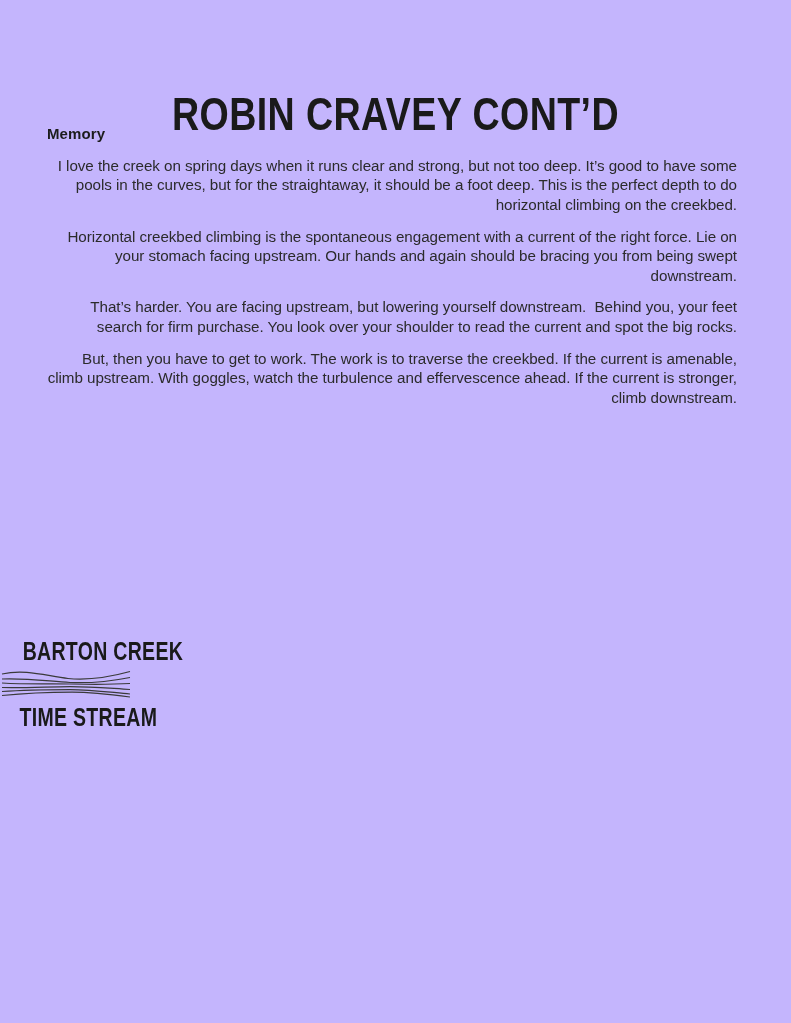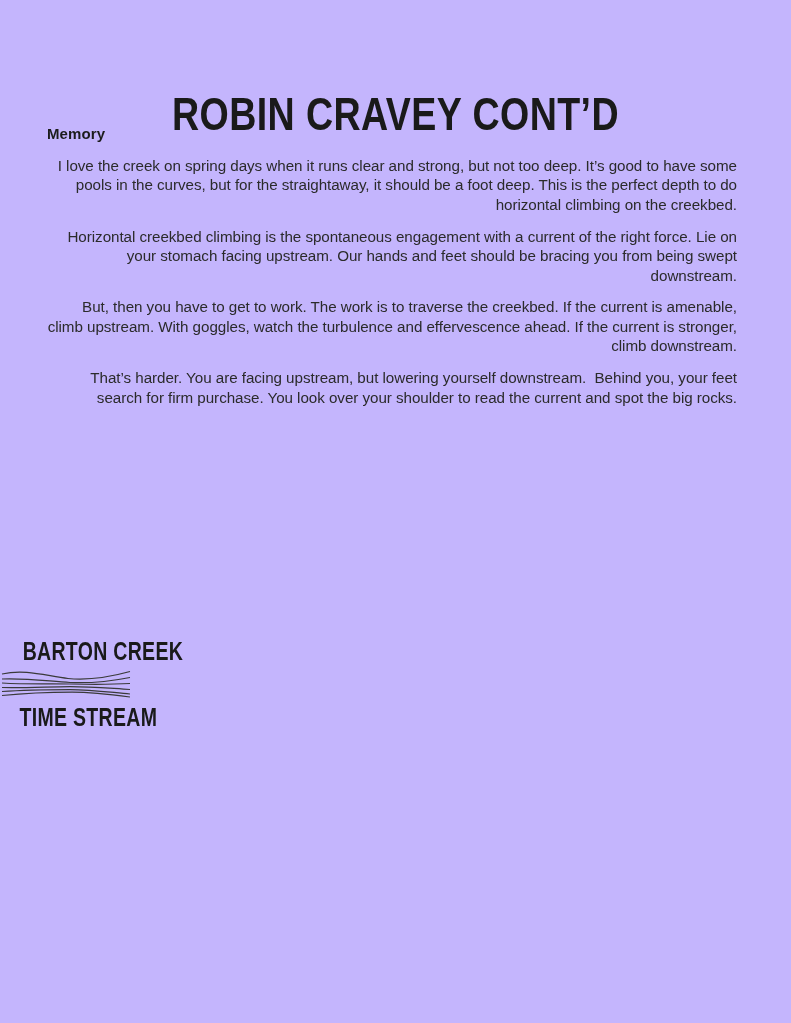--- a/index.html
+++ b/index.html
@@ -109,23 +109,23 @@
 
 <div class="page">
 
   <h1 class="doc-title">ROBIN CRAVEY CONT’D</h1>
 
   <div class="content">
 
     <h2 class="section-heading">Memory</h2>
 
     <p class="para">I love the creek on spring days when it runs clear and strong, but not too deep. It’s good to have some pools in the curves, but for the straightaway, it should be a foot deep. This is the perfect depth to do horizontal climbing on the creekbed.</p>
-    <p class="para">Horizontal creekbed climbing is the spontaneous engagement with a current of the right force. Lie on your stomach facing upstream. Our hands and feet should be bracing you from being swept downstream.</p>
+    <p class="para">Horizontal creekbed climbing is the spontaneous engagement with a current of the right force. Lie on your stomach facing upstream. Our hands and again should be bracing you from being swept downstream.</p>
+    <p class="para">That’s harder. You are facing upstream, but lowering yourself downstream.  Behind you, your feet search for firm purchase. You look over your shoulder to read the current and spot the big rocks.</p>
     <p class="para">But, then you have to get to work. The work is to traverse the creekbed. If the current is amenable, climb upstream. With goggles, watch the turbulence and effervescence ahead. If the current is stronger, climb downstream.</p>
-    <p class="para">That’s harder. You are facing upstream, but lowering yourself downstream.  Behind you, your feet search for firm purchase. You look over your shoulder to read the current and spot the big rocks.</p>
 
   </div>
 
   <div class="logo">
 
     <div class="logo-word">BARTON CREEK</div>
 
     <svg class="logo-waves" viewBox="0 0 132 34" preserveAspectRatio="none">
       <path d="M2,7 C26,1.5 48,9.5 68,11.5 C90,13.6 112,9.5 130,4.5"></path>
       <path d="M2,12 C28,11 50,14.5 70,15.5 C92,16.6 112,14 130,10.5"></path>

